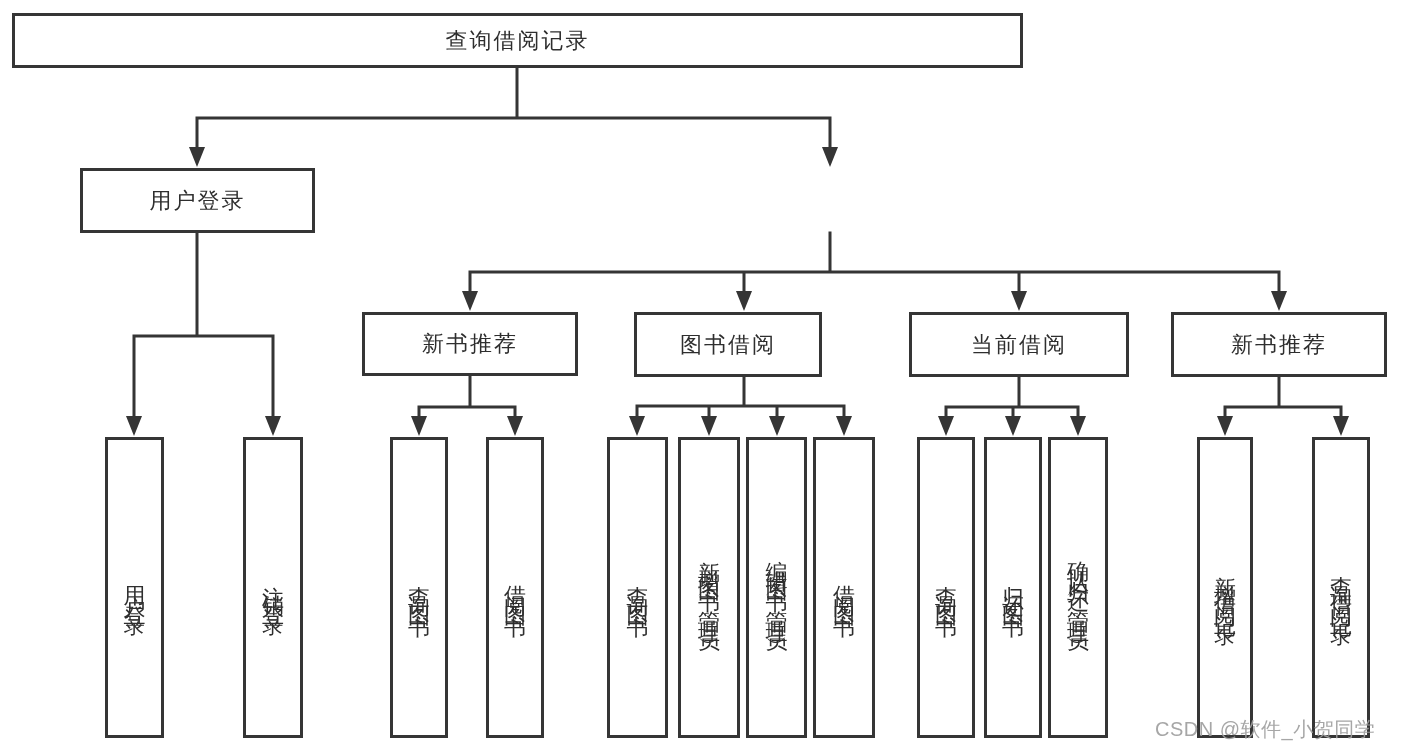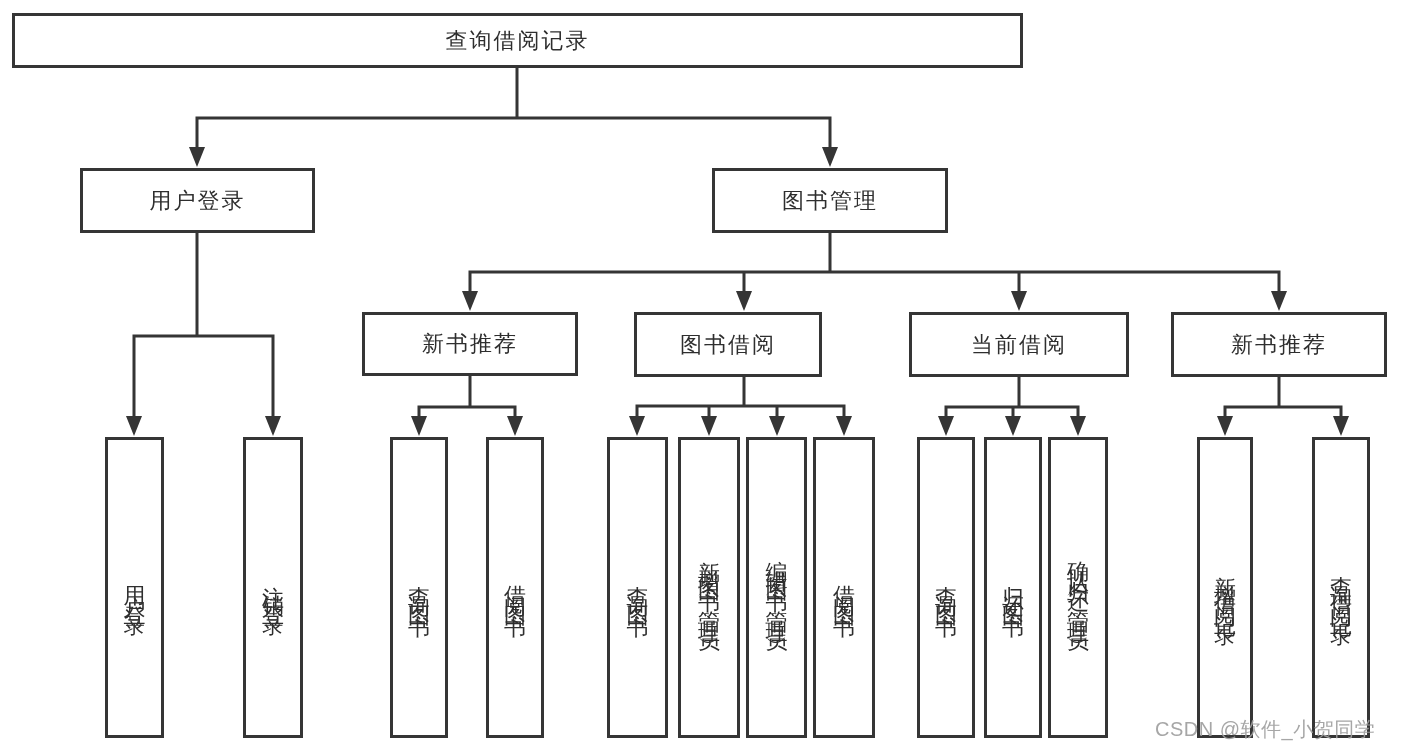--- a/index.html
+++ b/index.html
@@ -106,23 +106,20 @@
     </g>
   </svg>
 
   <div class="box" style="left:12px; top:13px; width:1011px; height:55px;">
     <span class="hlabel">查询借阅记录</span>
   </div>
 
   <div class="box" style="left:80px; top:168px; width:235px; height:65px;">
     <span class="hlabel">用户登录</span>
   </div>
-  <div class="box" style="left:712px; top:168px; width:236px; height:65px;">
-    <span class="hlabel">图书管理</span>
-  </div>
 
   <div class="box" style="left:362px; top:312px; width:216px; height:64px;">
     <span class="hlabel">新书推荐</span>
   </div>
   <div class="box" style="left:634px; top:312px; width:188px; height:65px;">
     <span class="hlabel">图书借阅</span>
   </div>
   <div class="box" style="left:909px; top:312px; width:220px; height:65px;">
     <span class="hlabel">当前借阅</span>
   </div>

